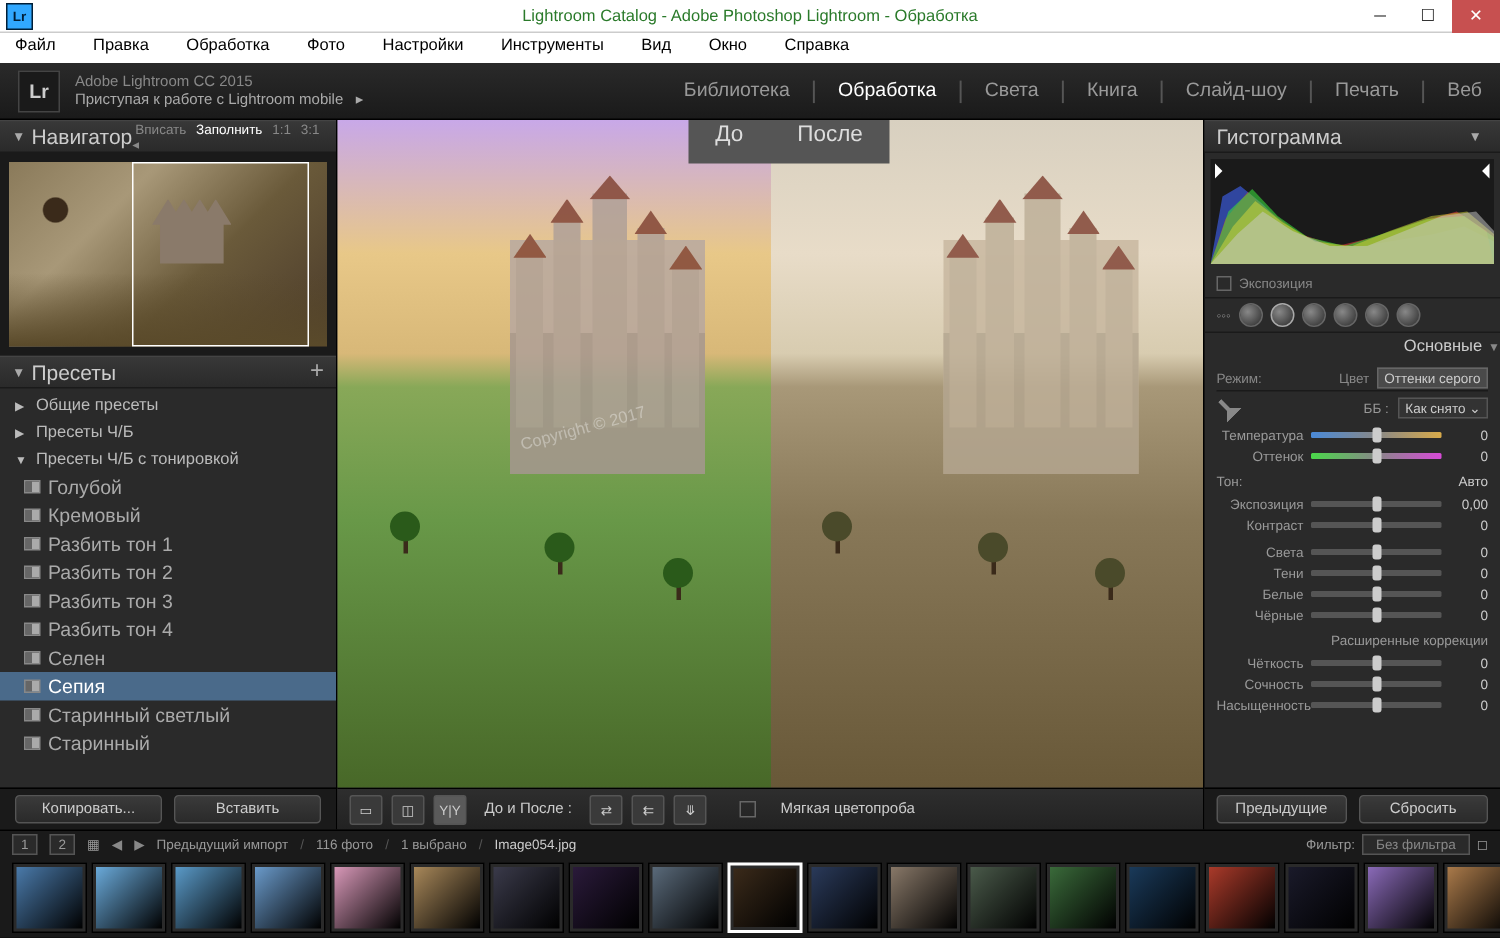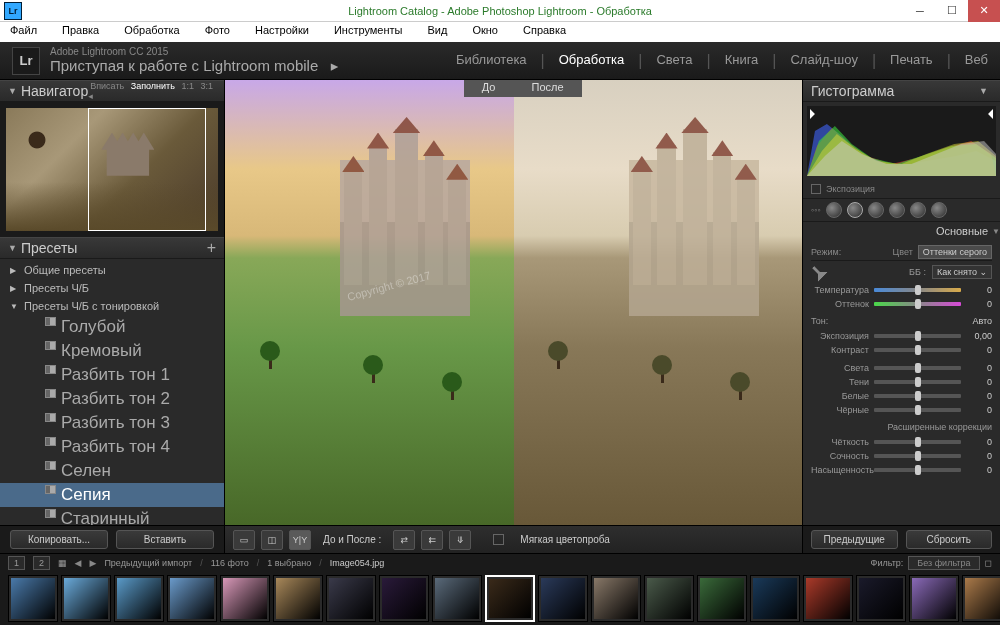--- a/index.html
+++ b/index.html
@@ -9,42 +9,42 @@
 .titlebar .title{position:absolute;left:50%;transform:translateX(-50%);font-size:11px;color:#2a7a2a}
 .winbtns{position:absolute;right:0;display:flex}
 .winbtn{width:32px;height:22px;display:flex;align-items:center;justify-content:center;font-size:11px}
 .winbtn.min{color:#333}.winbtn.max{color:#333}.winbtn.close{background:#c75050;color:#fff}
 .menubar{height:20px;background:#fff;display:flex;align-items:flex-start;gap:13px;padding:0 4px}
 .menuitem{font-size:11px;color:#000;padding:2px 6px;cursor:pointer}
 .app{height:583px;background:#1a1a1a;display:flex;flex-direction:column}
 .topbar{height:38px;background:linear-gradient(#2a2a2a,#1a1a1a);display:flex;align-items:center;padding:0 12px;border-bottom:1px solid #000}
 .logo{width:28px;height:28px;background:#1a1a1a;border:1px solid #444;display:flex;align-items:center;justify-content:center;font-size:13px;color:#ccc;font-weight:600;margin-right:10px}
 .brand{font-size:10px;color:#888}
-.brand2{font-size:15px;color:#aaa}
+.brand2{font-size:10px;color:#aaa}
 .modules{margin-left:auto;display:flex;align-items:flex-start;gap:14px}
 .module{font-size:13px;color:#999;cursor:pointer}
 .module.active{color:#fff}
 .modsep{color:#555}
 .main{flex:1;display:flex;min-height:0}
 .leftpanel{width:225px;background:#2a2a2a;display:flex;flex-direction:column;border-right:1px solid #000}
 .panelhdr{height:22px;background:linear-gradient(#383838,#2a2a2a);display:flex;align-items:center;padding:0 8px;border-bottom:1px solid #1a1a1a;border-top:1px solid #444}
 .panelhdr .tri{color:#aaa;font-size:9px;margin-right:4px}
 .panelhdr .txt{font-size:14px;color:#ccc;flex:1}
 .panelhdr .opts{font-size:9px;color:#888;cursor:pointer}
 .panelhdr .opts span{margin:15px 2px}
 .navpreview{height:135px;background:#1a1a1a;padding:6px;position:relative}
 .navimg{width:100%;height:100%;background:linear-gradient(135deg,#8a7a5a 0%,#a89878 30%,#6a5a3a 60%,#4a3a2a 100%);position:relative;overflow:hidden}
 .navimg::before{content:'';position:absolute;top:15%;left:8%;width:28px;height:28px;background:radial-gradient(circle,#3a2a1a 40%,transparent 45%);border-radius:50%}
 .navimg::after{content:'';position:absolute;bottom:0;left:0;right:0;height:40%;background:linear-gradient(to top,#5a4a2a,transparent)}
 .navcastle{position:absolute;top:20%;left:45%;width:25%;height:35%;background:#8a7a6a;clip-path:polygon(10% 100%,10% 40%,0 40%,20% 0,30% 20%,40% 0,50% 20%,60% 0,70% 20%,80% 0,100% 40%,90% 40%,90% 100%)}
 .navframe{position:absolute;top:6px;left:88px;width:118px;height:123px;border:1px solid #fff;pointer-events:none}
 .presets{flex:1;overflow:hidden;padding:2px 0}
 .pgroup{font-size:11px;color:#bbb;padding:3px 10px;display:flex;align-items:center;gap:4px;cursor:pointer}
 .pgroup .arr{font-size:8px;width:10px}
-.pitem{font-size:17px;color:#aaa;padding:2px 10px 2px 45px;display:flex;align-items:flex-start;gap:5px;cursor:pointer}
+.pitem{font-size:13px;color:#aaa;padding:2px 10px 2px 16px;display:flex;align-items:center;gap:5px;cursor:pointer}
 .pitem.sel{background:#4a6a8a;color:#fff}
 .pitem .pico{width:11px;height:9px;border:1px solid #888;background:linear-gradient(to right,#666 50%,#aaa 50%)}
 .leftbtns{height:28px;display:flex;gap:8px;padding:4px 10px;background:#1a1a1a;border-top:1px solid #000}
 .lbtn{flex:1;background:linear-gradient(#3a3a3a,#2a2a2a);border:1px solid #555;border-radius:3px;font-size:10px;color:#ccc;display:flex;align-items:center;justify-content:center;cursor:pointer}
 .center{flex:1;display:flex;flex-direction:column;background:#333;min-width:0}
 .canvas{flex:1;display:flex;position:relative}
 .half{flex:1;position:relative;overflow:hidden}
 .half.before{background:linear-gradient(to bottom,#c8a8e8 0%,#e8c888 20%,#d8b878 35%,#88a858 40%,#689848 60%,#486828 100%)}
 .half.after{background:linear-gradient(to bottom,#d8d0c0 0%,#e8dcc8 20%,#d8ccb0 35%,#a89878 40%,#887858 60%,#685838 100%)}
 .castle{position:absolute;top:18%;left:40%;width:45%;height:35%;opacity:0.85}
@@ -52,21 +52,21 @@
 .half.after .castle{background:#c8b8a0}
 .castle::before{content:'';position:absolute;bottom:0;width:100%;height:60%;background:inherit;filter:brightness(0.9)}
 .tower{position:absolute;width:14%;background:inherit;filter:brightness(0.95)}
 .tower::before{content:'';position:absolute;top:-12px;left:-2px;right:-2px;height:16px;background:#8a4a3a;clip-path:polygon(50% 0,100% 100%,0 100%)}
 .t1{height:75%;bottom:20%;left:3%}.t2{height:90%;bottom:20%;left:22%}.t3{height:100%;bottom:20%;left:42%;width:18%}.t4{height:85%;bottom:20%;left:65%}.t5{height:70%;bottom:20%;left:83%}
 .tree{position:absolute;width:20px;height:28px}
 .tree::before{content:'';position:absolute;bottom:0;left:45%;width:3px;height:10px;background:#3a2a1a}
 .tree::after{content:'';position:absolute;top:0;left:0;width:100%;height:20px;border-radius:50%}
 .half.before .tree::after{background:#2a5a1a}.half.after .tree::after{background:#4a4a2a}
 .tr1{bottom:35%;left:12%}.tr2{bottom:32%;left:48%}.tr3{bottom:28%;right:18%}
-.ba-label{position:absolute;top:0;height:17px;padding:1px 18px;background:#555;font-size:11px;color:#ddd}
+.ba-label{position:absolute;top:0;height:29px;padding:1px 18px;background:#555;font-size:15px;color:#ddd}
 .ba-before{right:0}.ba-after{left:0}
 .watermark{position:absolute;top:45%;left:42%;font-size:11px;color:rgba(255,255,255,0.35);transform:rotate(-15deg);pointer-events:none}
 .toolbar{height:28px;background:linear-gradient(#2e2e2e,#222);display:flex;align-items:center;padding:0 8px;gap:6px;border-top:1px solid #000}
 .tbtn{width:22px;height:20px;background:#3a3a3a;border:1px solid #555;border-radius:2px;display:flex;align-items:center;justify-content:center;font-size:9px;color:#ccc;cursor:pointer}
 .tbtn.on{background:#5a5a5a}
 .tlabel{font-size:10px;color:#ccc;margin:0 6px}
 .tcheck{width:11px;height:11px;border:1px solid #666;margin-right:4px}
 .rightpanel{width:198px;background:#2a2a2a;display:flex;flex-direction:column;border-left:1px solid #000}
 .histo{height:70px;background:#1a1a1a;margin:4px;position:relative;overflow:hidden}
 .histo svg{width:100%;height:100%}

